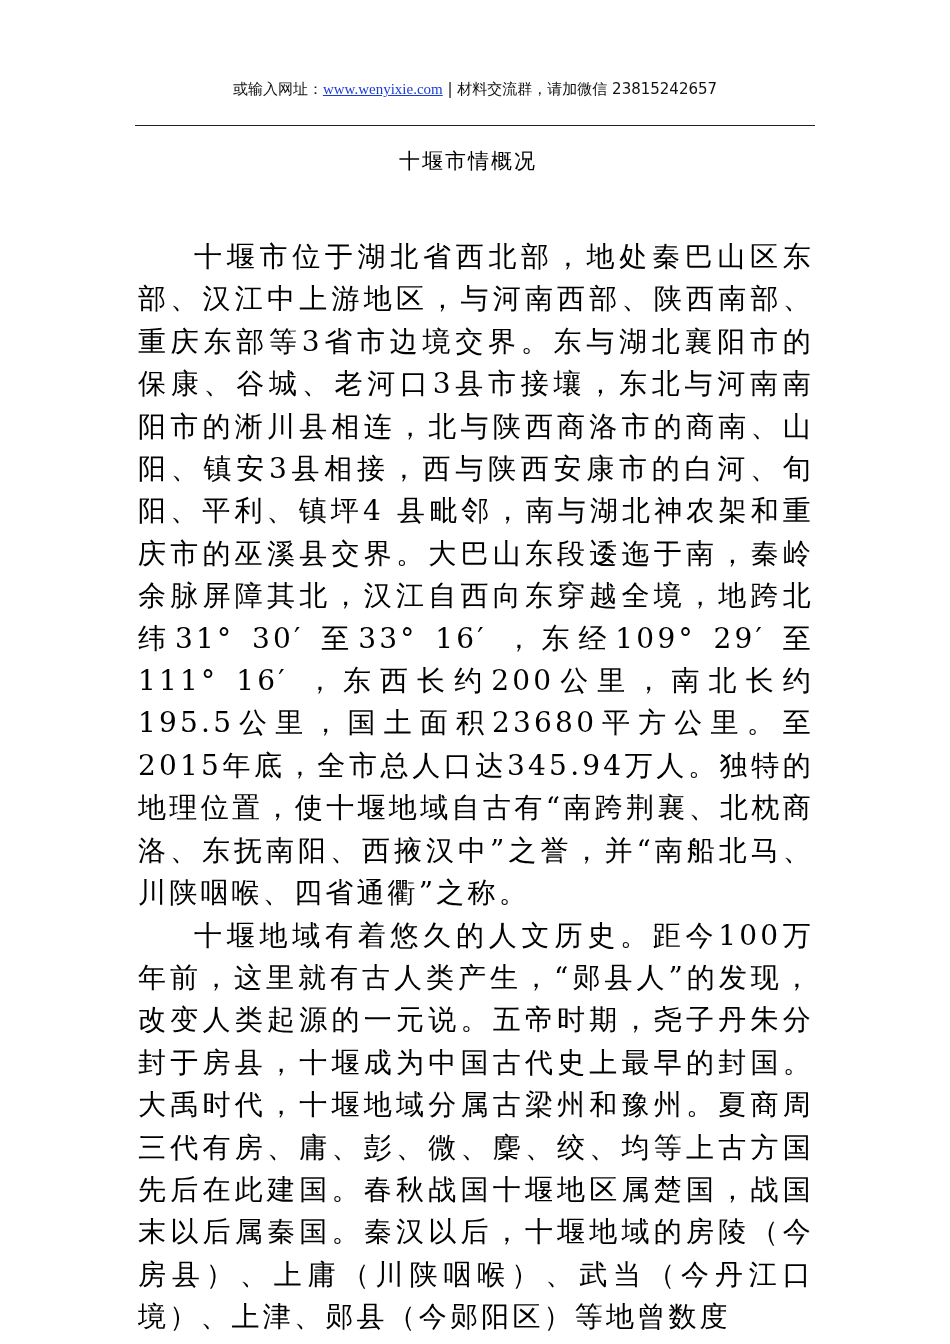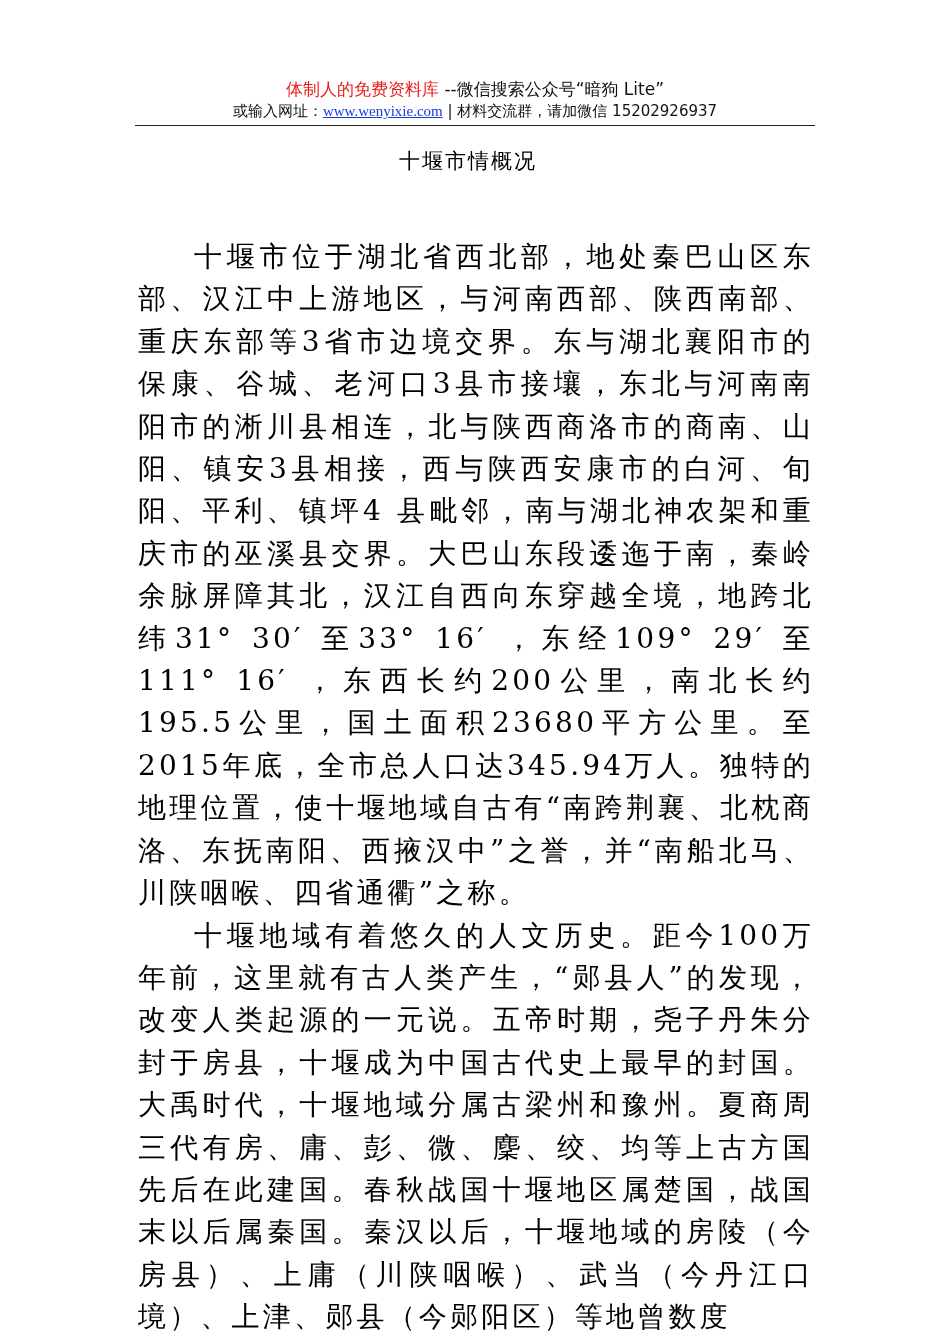--- a/index.html
+++ b/index.html
@@ -15,25 +15,22 @@
     .title { position:absolute; left:0; top:147px; width:936px; text-align:center;
              font-size:21px; letter-spacing:2px; }
     .body-text { position:absolute; left:138px; top:236px; width:676px;
                  font-size:28px; line-height:42.4px; letter-spacing:3.2px; text-align:justify; }
     .body-text p { margin:0; text-indent:2em; }
   </style>
 </head>
 <body>
 
 <div class="header">
-  <div class="h-line1">
-    <span class="brand">体制人的免费资料库</span><span> --微信搜索公众号“暗狗 Lite”</span>
-  </div>
   <div class="h-line2">
-    <span>或输入网址：</span><a>www.wenyixie.com</a><span> | 材料交流群，请加微信 15202926937</span>
+    <span>或输入网址：</span><a>www.wenyixie.com</a><span> | 材料交流群，请加微信 23815242657</span>
   </div>
 </div>
 <div class="h-rule"></div>
 
 <div class="title">十堰市情概况</div>
 
 <div class="body-text">
   <p>十堰市位于湖北省西北部，地处秦巴山区东部、汉江中上游地区，与河南西部、陕西南部、重庆东部等3省市边境交界。东与湖北襄阳市的保康、谷城、老河口3县市接壤，东北与河南南阳市的淅川县相连，北与陕西商洛市的商南、山阳、镇安3县相接，西与陕西安康市的白河、旬阳、平利、镇坪4 县毗邻，南与湖北神农架和重庆市的巫溪县交界。大巴山东段逶迤于南，秦岭余脉屏障其北，汉江自西向东穿越全境，地跨北纬31° 30′ 至33° 16′ ，东经109° 29′ 至111° 16′ ，东西长约200公里，南北长约195.5公里，国土面积23680平方公里。至2015年底，全市总人口达345.94万人。独特的地理位置，使十堰地域自古有“南跨荆襄、北枕商洛、东抚南阳、西掖汉中”之誉，并“南船北马、川陕咽喉、四省通衢”之称。</p>
   <p>十堰地域有着悠久的人文历史。距今100万年前，这里就有古人类产生，“郧县人”的发现，改变人类起源的一元说。五帝时期，尧子丹朱分封于房县，十堰成为中国古代史上最早的封国。大禹时代，十堰地域分属古梁州和豫州。夏商周三代有房、庸、彭、微、麇、绞、均等上古方国先后在此建国。春秋战国十堰地区属楚国，战国末以后属秦国。秦汉以后，十堰地域的房陵（今房县）、上庸（川陕咽喉）、武当（今丹江口境）、上津、郧县（今郧阳区）等地曾数度</p>
 </div>

